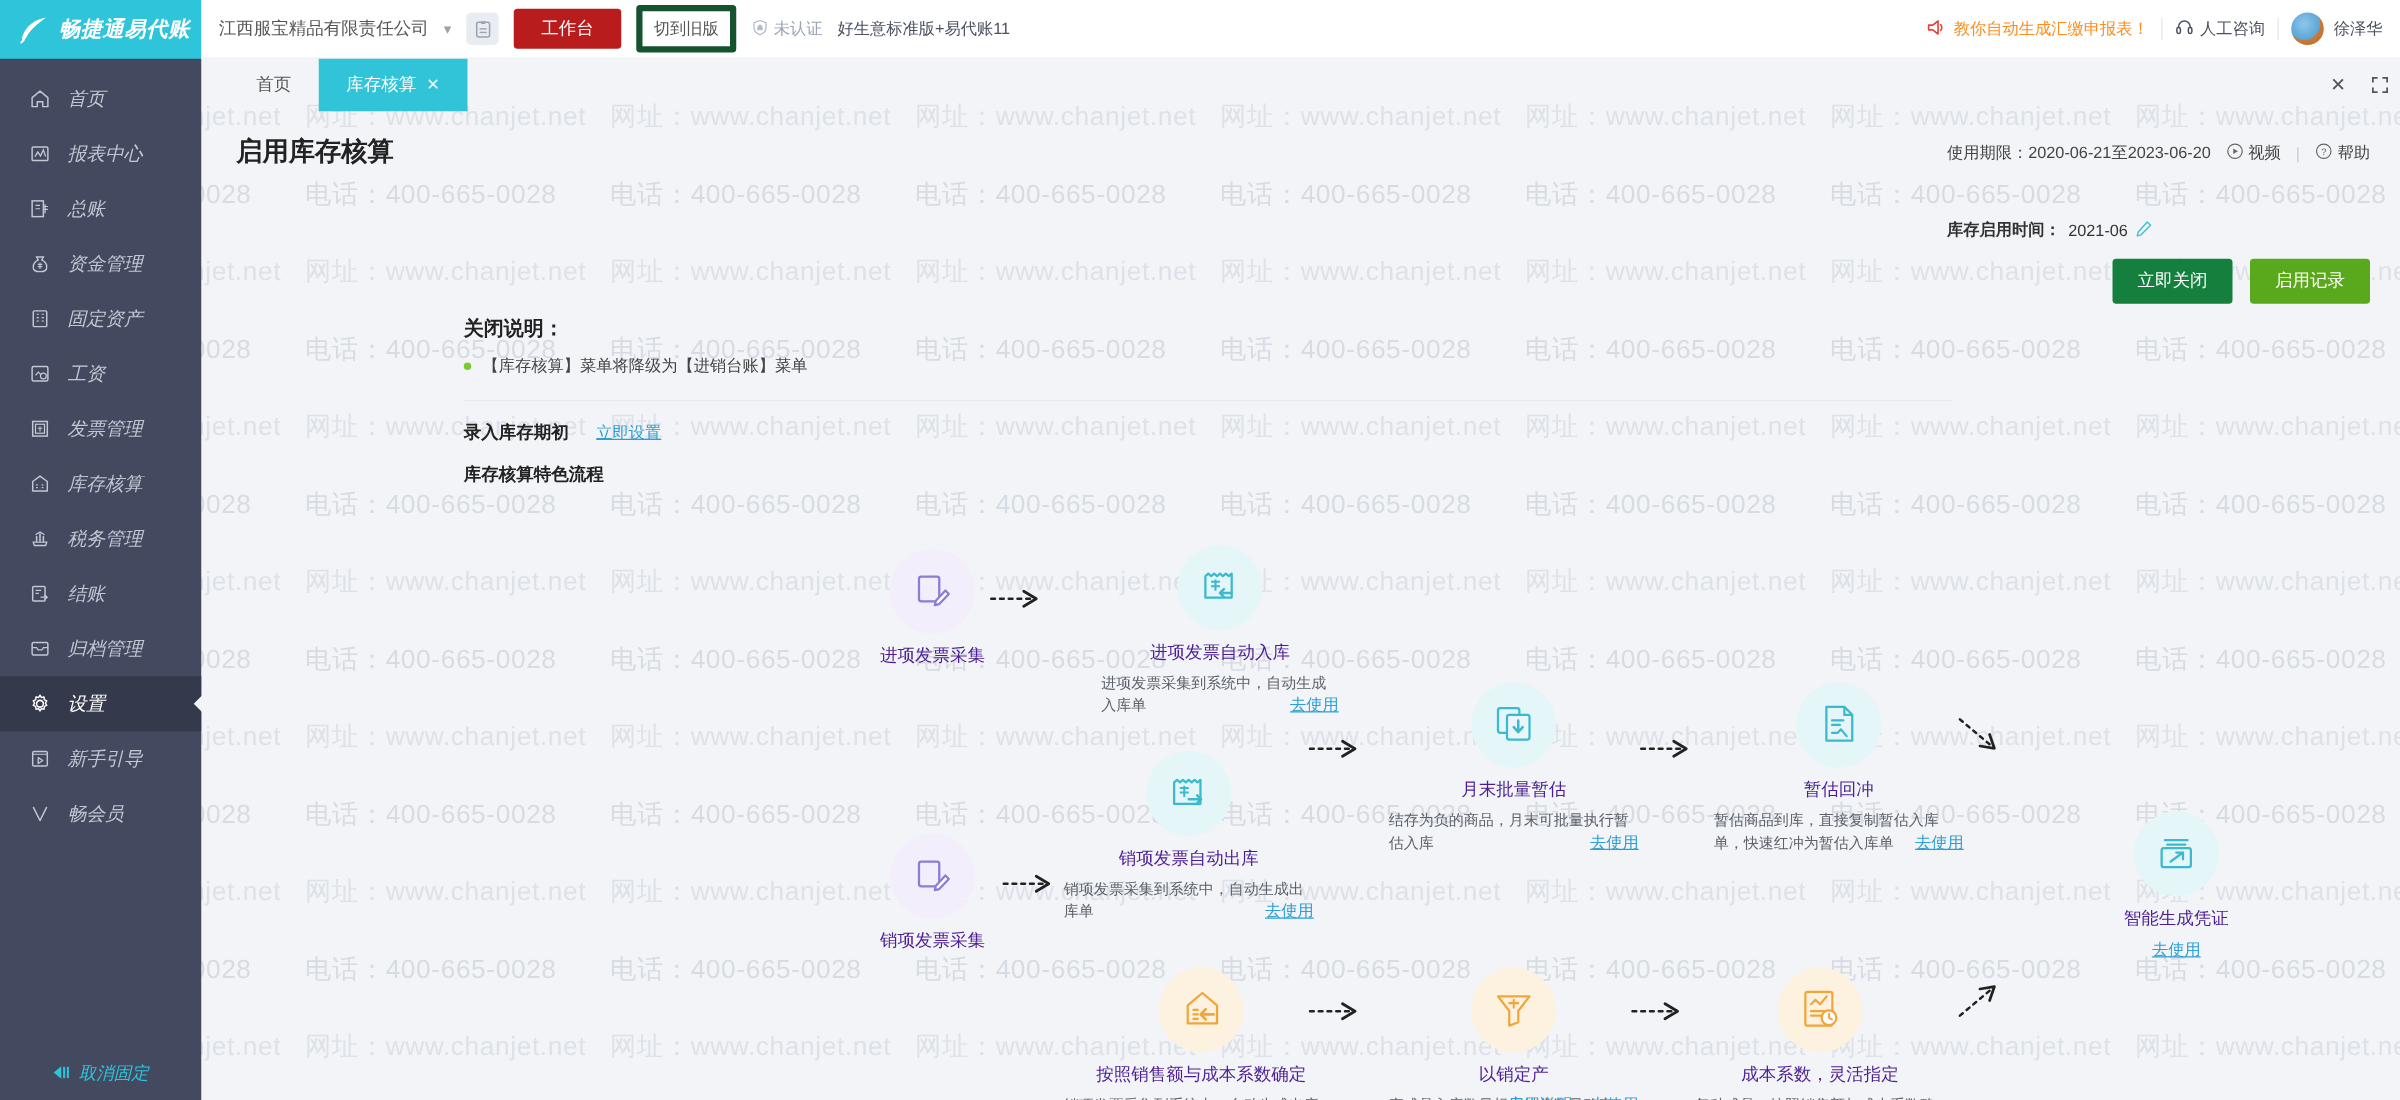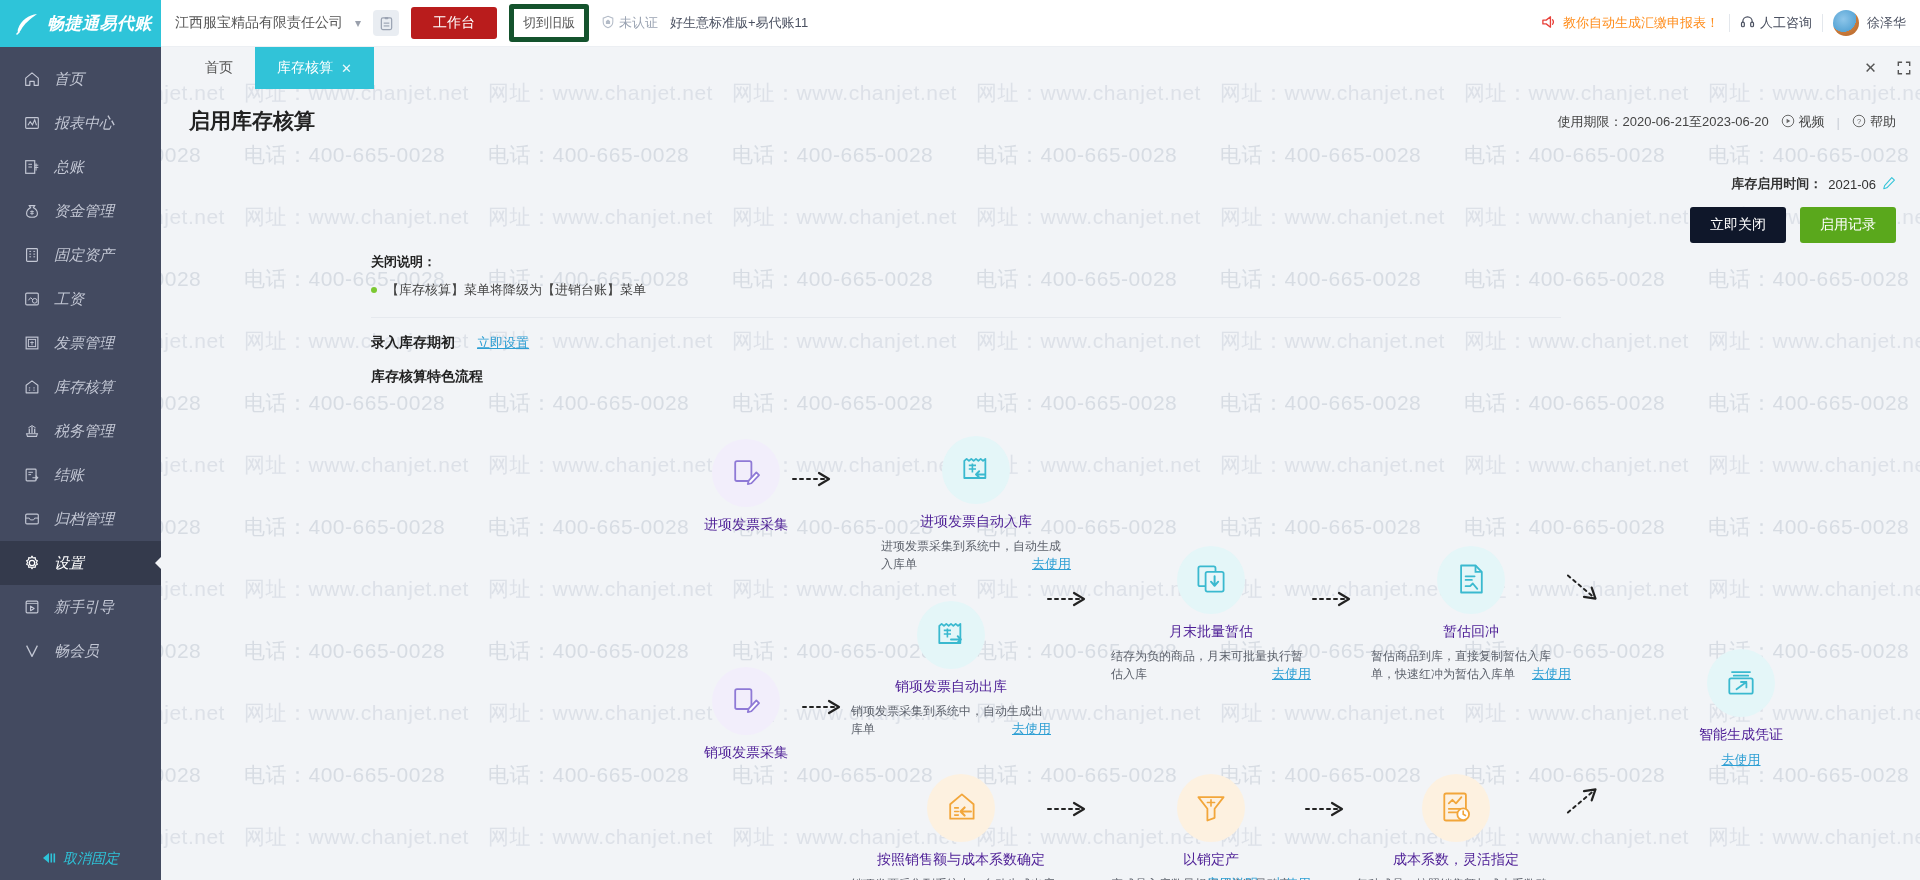--- a/index.html
+++ b/index.html
@@ -113,33 +113,33 @@
   
   .page{
     flex:1; background:rgba(255,255,255,0.0); position:relative; overflow:hidden;
   }
   .page-head{ display:flex; align-items:flex-start; padding:18px 24px 0 28px;}
   .page-title{ font-size:21px; font-weight:bold; color:#222;}
   .page-head-right{ margin-left:auto; text-align:right; padding-top:6px;}
   .period{ font-size:13px; color:#444; display:flex;align-items:center;gap:12px;justify-content:flex-end;}
   .period .lnk{ color:#444; display:flex;align-items:center;gap:4px;cursor:pointer;}
   .period .sep{ color:#c9ced6;}
-  .enable-time{ margin-top:44px; font-size:13px; color:#333; display:flex;align-items:center;gap:6px;justify-content:flex-end;}
+  .enable-time{ margin-top:44px; font-size:13px; color:#333; display:flex;align-items:center;gap:6px;justify-content:flex-start;}
   .enable-time b{ font-weight:bold;}
   .edit-ico{ color:#31c3d8; cursor:pointer;}
   .btn-row{ margin-top:14px; display:flex; gap:14px; justify-content:flex-end;}
   .btn-green{
-    background:#0f172a;color:#fff;border:none;border-radius:3px;
+    background:#15803d;color:#fff;border:none;border-radius:3px;
     padding:9px 20px;font-size:14px;cursor:pointer;font-family:inherit;
   }
   .btn-green.dark{ background:#5aa81c; }
 
   
   .info{ padding:10px 0 0 210px; }
-  .info h4{ font-size:13px; color:#222; font-weight:bold; margin-bottom:10px;}
+  .info h4{ font-size:16px; color:#222; font-weight:bold; margin-bottom:10px;}
   .bullet{ display:flex; gap:9px; align-items:center; font-size:13px; color:#444;}
   .dot{ width:6px;height:6px;border-radius:50%;background:#7cc832;flex:0 0 6px;}
   .hr{ height:1px; background:#e6e9ee; margin:18px 0 0 0; width:1190px;}
   .row-set{ margin-top:16px; display:flex; align-items:center; gap:22px;}
   .row-set b{ font-size:14px; color:#222;}
   .lnk-blue{ color:#2e9fd4; text-decoration:underline; cursor:pointer; font-size:13px;}
   .flow-title{ margin-top:16px; font-size:14px; font-weight:bold; color:#222;}
 
   
   .flow{ position:absolute; left:0; top:0; width:100%; height:100%; pointer-events:none;}

